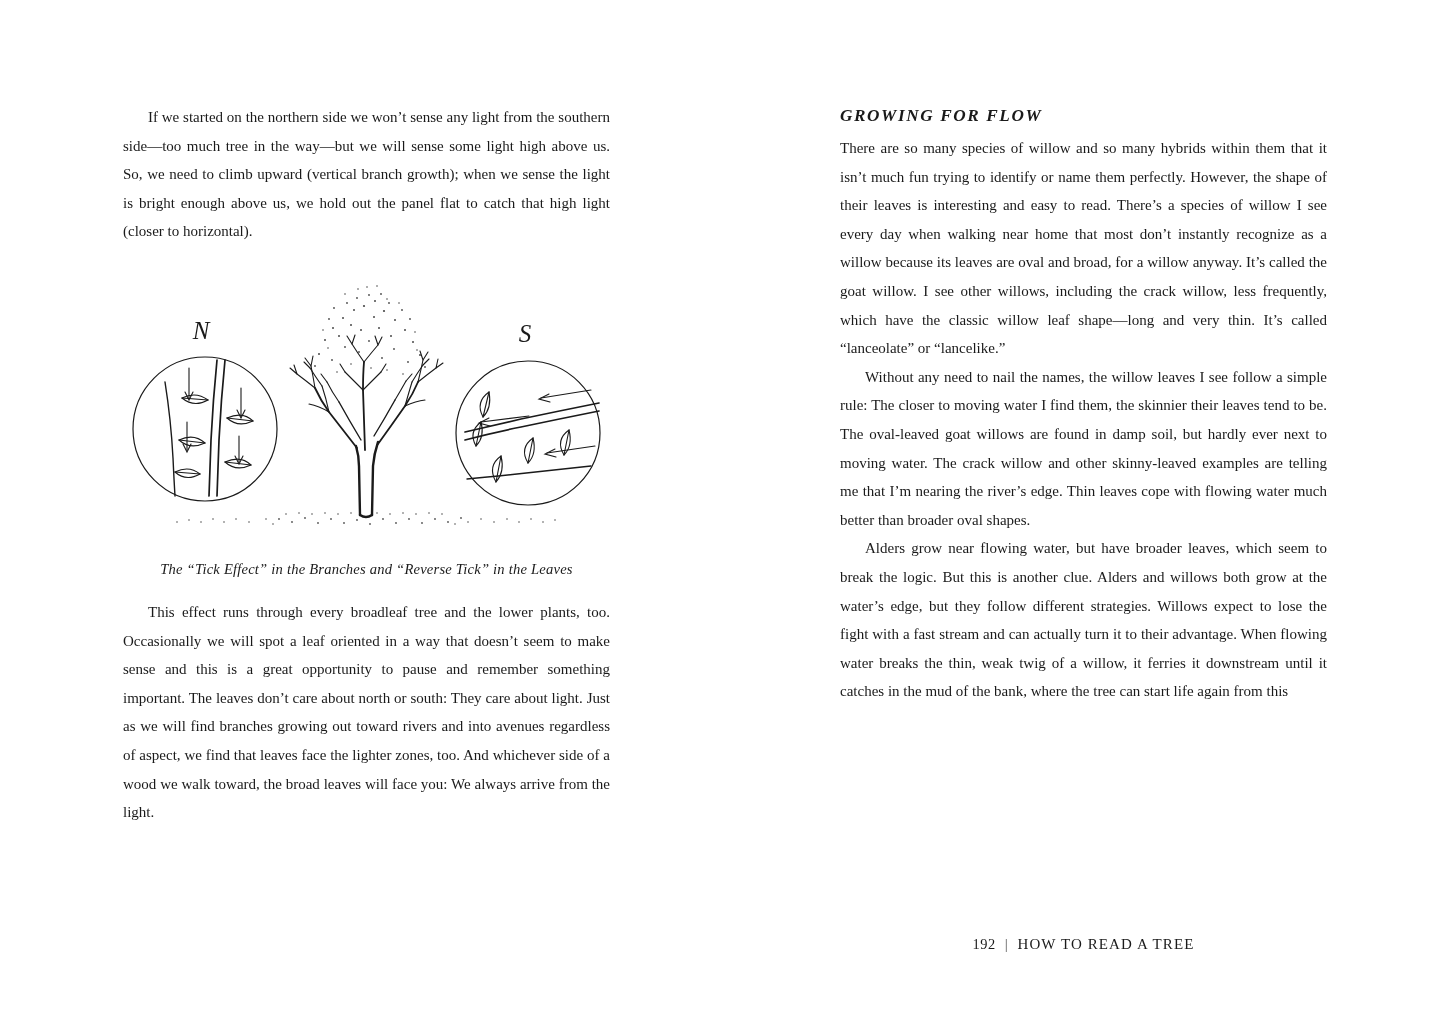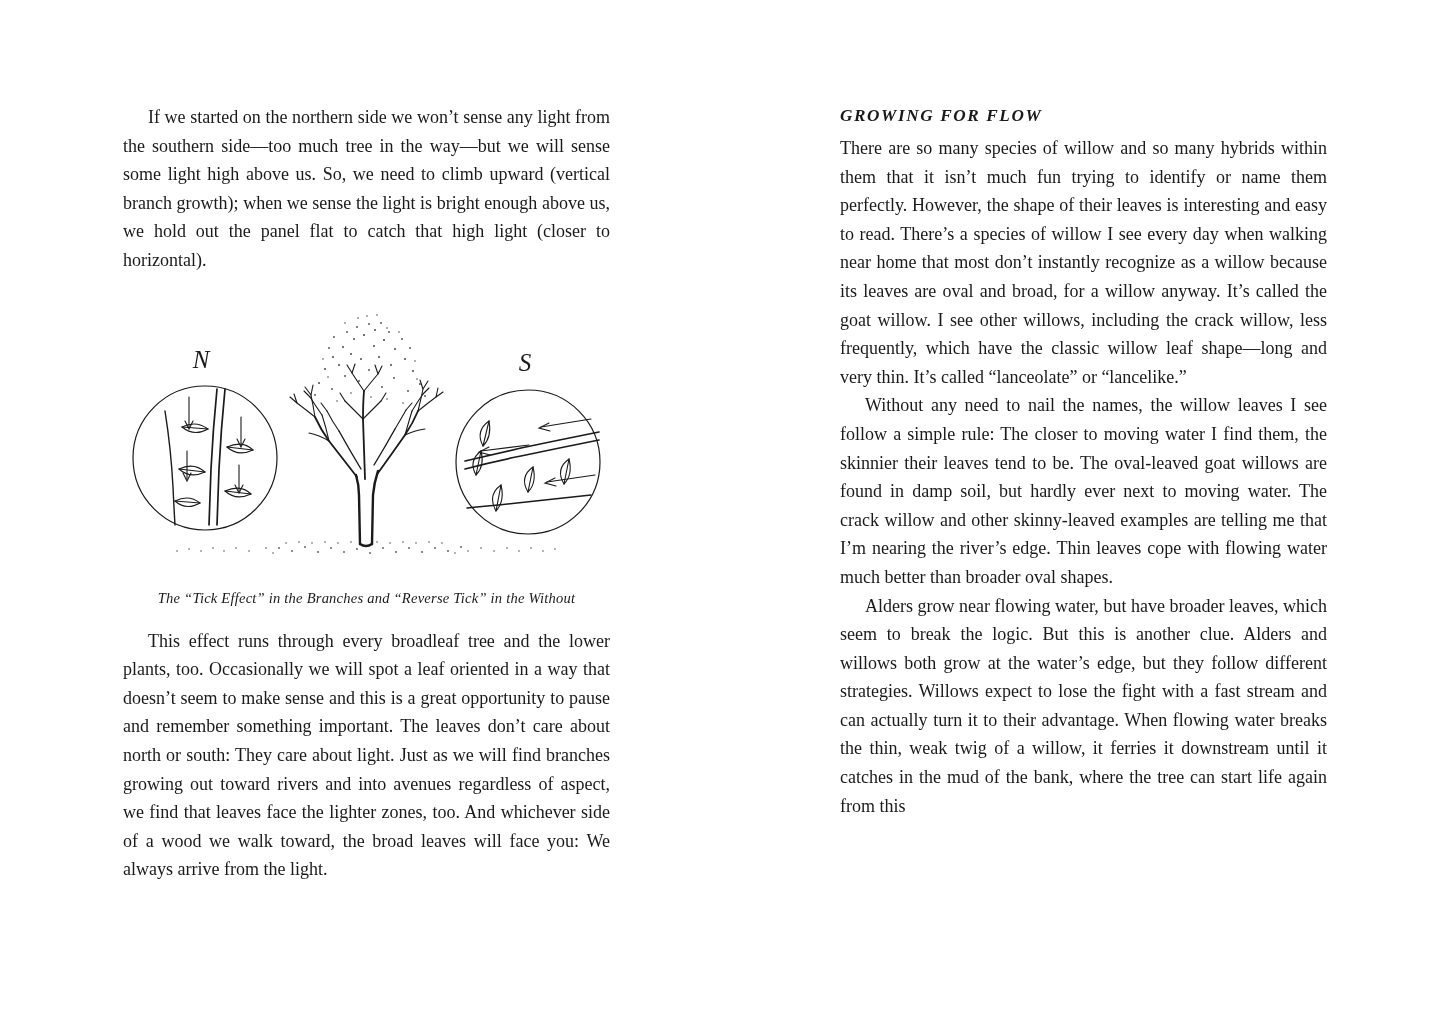--- a/index.html
+++ b/index.html
@@ -28,21 +28,21 @@
   .page-left {
     width: 722px;
     padding: 103px 112px 0 123px;
   }
   .page-right {
     width: 723px;
     padding: 103px 118px 0 118px;
   }
   p.body {
     margin: 0;
-    font-size: 18px;
+    font-size: 15px;
     line-height: 28.6px;
     text-align: justify;
     text-indent: 0;
     hyphens: auto;
     -webkit-hyphens: auto;
   }
   p.body.indent {
     text-indent: 25px;
   }
   .section-head {
@@ -297,30 +297,33 @@
           <path d="M462 120 L412 128" stroke-width="1.1"></path>
           <path d="M420 124 L410 129 L421 132" stroke-width="1.1"></path>
           <path d="M466 176 L418 183" stroke-width="1.1"></path>
           <path d="M426 179 L416 184 L427 187" stroke-width="1.1"></path>
           <path d="M400 146 L352 152" stroke-width="1.1"></path>
           <path d="M360 148 L350 153 L361 156" stroke-width="1.1"></path>
         </g>
         <text x="72" y="69" font-family="Liberation Serif, serif" font-size="25" font-style="italic" fill="#1a1a1a" text-anchor="middle">N</text>
         <text x="396" y="72" font-family="Liberation Serif, serif" font-size="25" font-style="italic" fill="#1a1a1a" text-anchor="middle">S</text>
       </svg>
-      <div class="figure-caption">The “Tick Effect” in the Branches and “Reverse Tick” in the Without</div>
+      <div class="figure-caption">The “Tick Effect” in the Branches and “Reverse Tick” in the Leaves</div>
     </div>
 
     <p class="body indent">This effect runs through every broadleaf tree and the lower plants, too. Occasionally we will spot a leaf oriented in a way that doesn’t seem to make sense and this is a great opportunity to pause and remember something important. The leaves don’t care about north or south: They care about light. Just as we will find branches growing out toward rivers and into avenues regardless of aspect, we find that leaves face the lighter zones, too. And whichever side of a wood we walk toward, the broad leaves will face you: We always arrive from the light.</p>
 
   </div>
 
   <div class="page page-right">
 
     <h2 class="section-head">GROWING FOR FLOW</h2>
 
     <p class="body">There are so many species of willow and so many hybrids within them that it isn’t much fun trying to identify or name them perfectly. However, the shape of their leaves is interesting and easy to read. There’s a species of willow I see every day when walking near home that most don’t instantly recognize as a willow because its leaves are oval and broad, for a willow anyway. It’s called the goat willow. I see other willows, including the crack willow, less frequently, which have the classic willow leaf shape—long and very thin. It’s called “lanceolate” or “lancelike.”</p>
     <p class="body indent">Without any need to nail the names, the willow leaves I see follow a simple rule: The closer to moving water I find them, the skinnier their leaves tend to be. The oval-leaved goat willows are found in damp soil, but hardly ever next to moving water. The crack willow and other skinny-leaved examples are telling me that I’m nearing the river’s edge. Thin leaves cope with flowing water much better than broader oval shapes.</p>
     <p class="body indent">Alders grow near flowing water, but have broader leaves, which seem to break the logic. But this is another clue. Alders and willows both grow at the water’s edge, but they follow different strategies. Willows expect to lose the fight with a fast stream and can actually turn it to their advantage. When flowing water breaks the thin, weak twig of a willow, it ferries it downstream until it catches in the mud of the bank, where the tree can start life again from this</p>
 
+    <div class="folio folio-right">
+      <span class="num">192</span><span class="sep">|</span><span class="smallcaps">HOW TO READ A TREE</span>
+    </div>
   </div>
 
 </div>
 
 </body></html>

